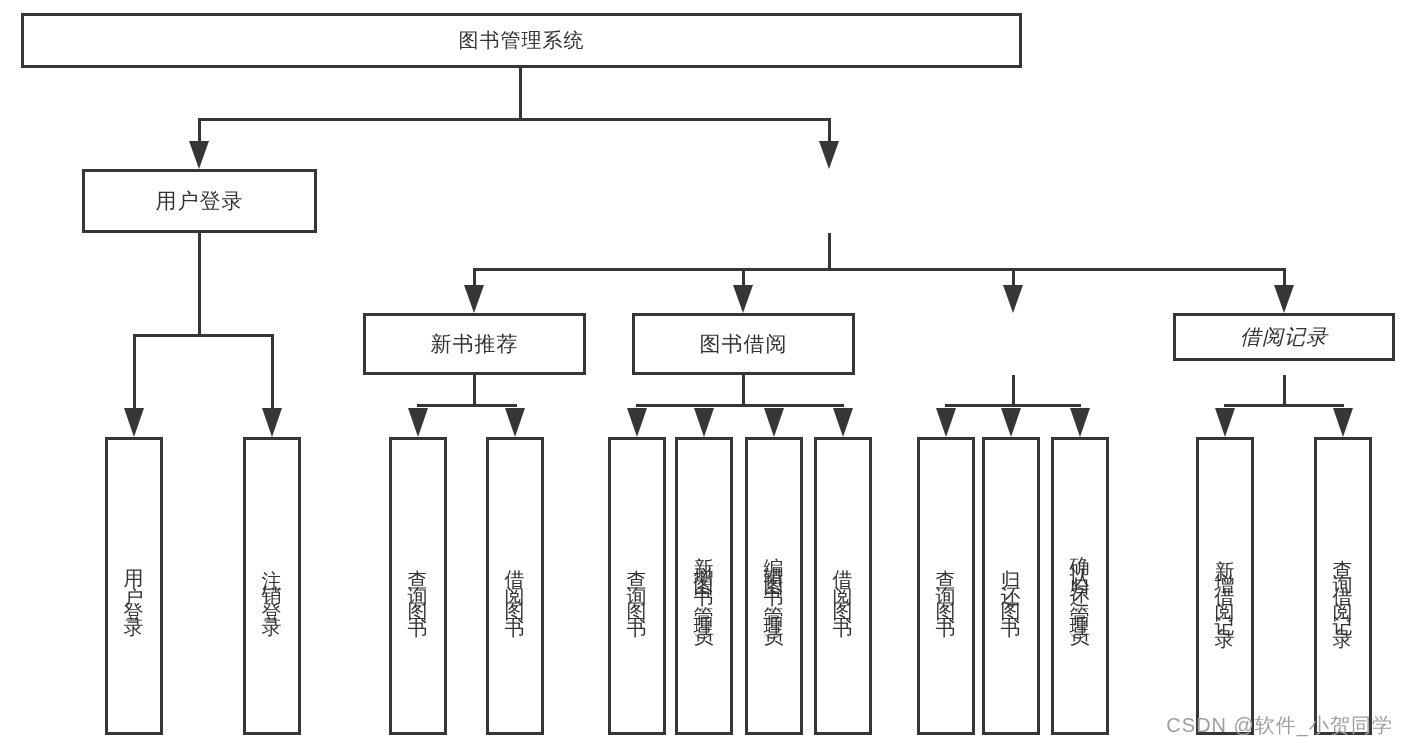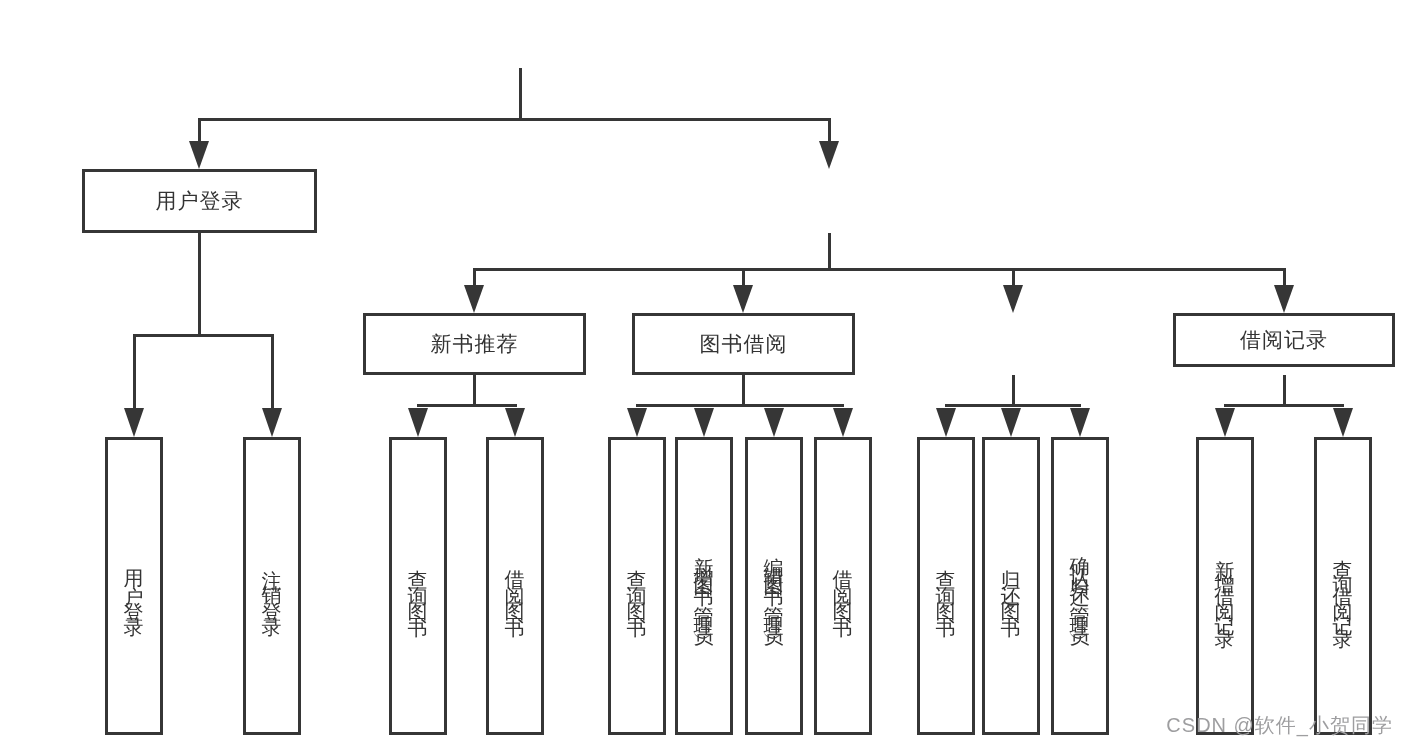--- a/index.html
+++ b/index.html
@@ -36,20 +36,21 @@
   .watermark {
     position:absolute; right:12px; top:712px;
     font-size:20px; color:var(--wm); letter-spacing:1px; white-space:nowrap;
   }
 </style>
 </head>
 <body>
 
 <div class="canvas">
 
+  <div class="box" style="left:21px; top:13px; width:1001px; height:55px; font-size:20px;">图书管理系统</div>
 
   <div class="vline" style="left:519px; top:68px; height:52px;"></div>
   <div class="hline" style="left:198px; top:118px; width:633px;"></div>
   <div class="vline" style="left:198px; top:120px; height:24px;"></div>
   <div class="vline" style="left:828px; top:120px; height:24px;"></div>
   <div class="arrow" style="left:189px; top:141px;"></div>
   <div class="arrow" style="left:819px; top:141px;"></div>
 
   <div class="box" style="left:82px; top:169px; width:235px; height:64px;">用户登录</div>
 
@@ -66,21 +67,21 @@
   <div class="vline" style="left:742px; top:270px; height:17px;"></div>
   <div class="vline" style="left:1012px; top:270px; height:17px;"></div>
   <div class="vline" style="left:1283px; top:270px; height:17px;"></div>
   <div class="arrow" style="left:464px; top:285px;"></div>
   <div class="arrow" style="left:733px; top:285px;"></div>
   <div class="arrow" style="left:1003px; top:285px;"></div>
   <div class="arrow" style="left:1274px; top:285px;"></div>
 
   <div class="box" style="left:363px; top:313px; width:223px; height:62px;">新书推荐</div>
   <div class="box" style="left:632px; top:313px; width:223px; height:62px;">图书借阅</div>
-  <div class="box" style="left:1173px; top:313px; width:222px; height:54px;">借阅记录</div>
+  <div class="box" style="left:1173px; top:313px; width:222px; height:48px;font-style:italic;">借阅记录</div>
 
   <div class="vline" style="left:473px; top:375px; height:32px;"></div>
   <div class="hline" style="left:417px; top:404px; width:100px;"></div>
   <div class="arrow leafrow" style="left:408px; top:408px;"></div>
   <div class="arrow leafrow" style="left:505px; top:408px;"></div>
 
   <div class="vline" style="left:742px; top:375px; height:32px;"></div>
   <div class="hline" style="left:636px; top:404px; width:208px;"></div>
   <div class="arrow leafrow" style="left:627px; top:408px;"></div>
   <div class="arrow leafrow" style="left:694px; top:408px;"></div>

